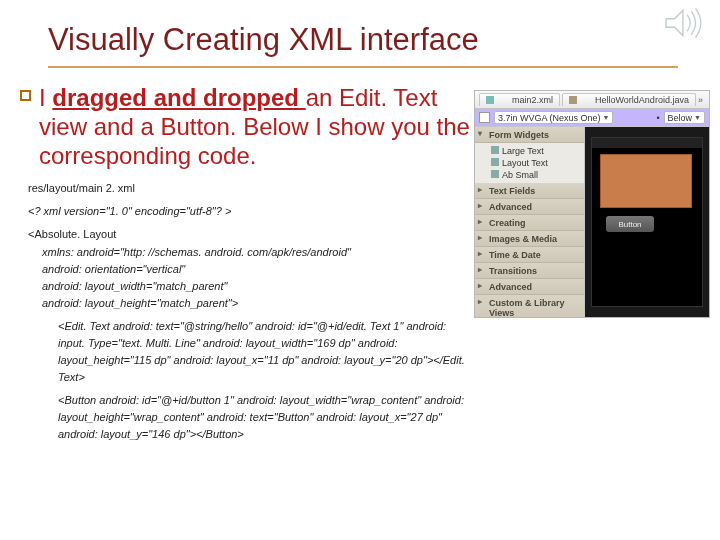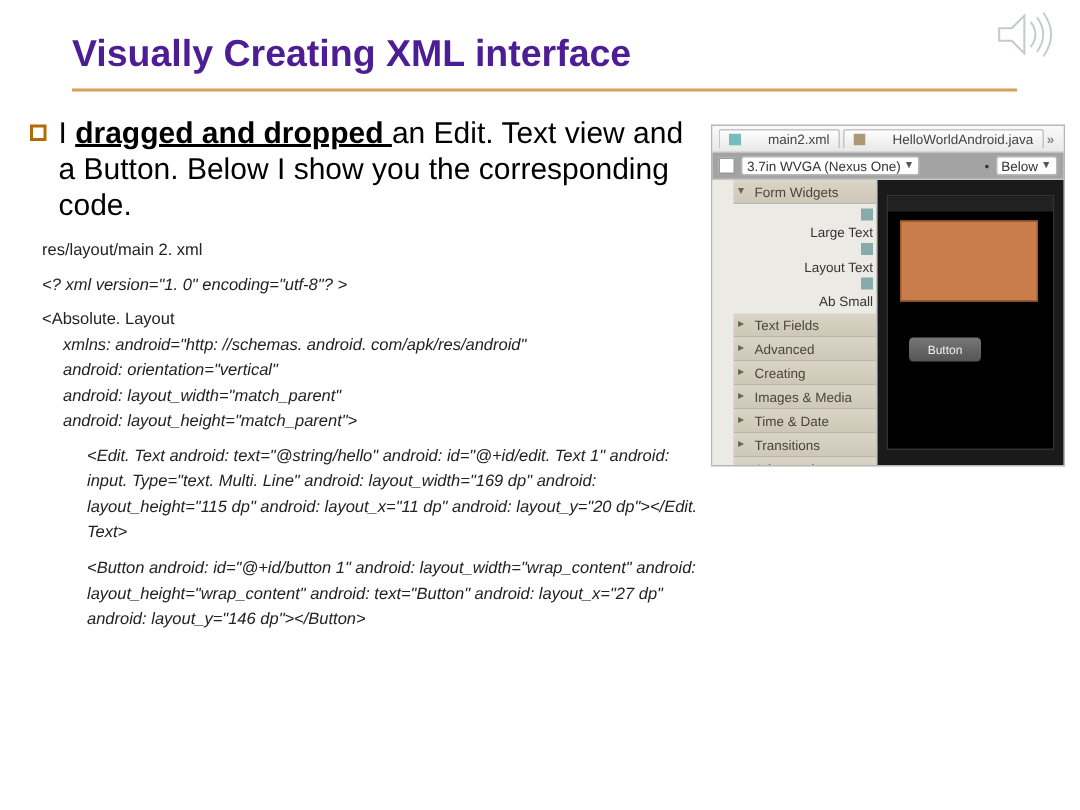--- a/index.html
+++ b/index.html
@@ -6,23 +6,23 @@
   body {
     width: 720px; height: 540px;
     font-family: Arial, Helvetica, sans-serif;
     background: #fff;
     color: #444;
     position: relative;
     overflow: hidden;
   }
   .title-wrap { padding: 22px 40px 6px 48px; }
   .title {
-    font-size: 25px;
-    color: #4c1d95;
-    font-weight: 700;
+    font-size: 31px;
+    color: #7f1d1d;
+    font-weight: 400;
   }
   .title-underline {
     margin-top: 8px;
     height: 2px;
     width: 630px;
     background: #d4a05a;
   }
   .body-wrap {
     display: flex;
     padding: 10px 10px 0 20px;
@@ -36,23 +36,23 @@
     margin-bottom: 10px;
   }
   .square-bullet {
     width: 11px; height: 11px;
     border: 2px solid #b26a04;
     margin-top: 6px;
     flex: 0 0 auto;
     background: #fff;
   }
   .bullet-text {
-    font-size: 20px;
+    font-size: 24px;
     line-height: 1.2;
-    color: #000000;
+    color: #b91c1c;
   }
   .bullet-text .init { font-weight: 400; }
   .bullet-text .u { text-decoration: underline; font-weight: 700; }
   .code-area {
     margin-left: 8px;
     margin-top: 6px;
     font-family: Arial, Helvetica, sans-serif;
     font-size: 11px;
     color: #222;
     line-height: 1.55;
@@ -96,21 +96,21 @@
     width: 8px; height: 8px; display: inline-block;
   }
   .mini-plus { width:10px; color:#888; font-weight:700; }
   .toolbar2 {
     display: flex;
     height: 18px;
     align-items: center;
     padding: 0 4px;
     gap: 4px;
     border-bottom: 1px solid #c6c6c6;
-    background: #a3a3a3;
+    background: #c4b5fd;
   }
   .dd {
     border: 1px solid #b8b8b8;
     background: #fff;
     padding: 0 3px;
     height: 13px;
     display: flex; align-items: center;
     font-size: 9px;
     border-radius: 2px;
     gap: 2px;
@@ -128,36 +128,35 @@
     background: #eceae5;
     border-right: 1px solid #c6c6c6;
     overflow: hidden;
   }
   .pal-hdr {
     background: linear-gradient(#d9d3c5,#cfc8b8);
     border-top: 1px solid #d8d4c8;
     border-bottom: 1px solid #bcb6a6;
     font-size: 9px;
     color: #4a463c;
-    padding: 2px 13px 2px 14px;
-    font-weight: 400;
+    padding: 2px 3px 2px 14px;
+    font-weight: 700;
     position: relative;
-    margin-left: 14px;
   }
   .pal-hdr::before {
     content: "▸";
     position: absolute; left: 3px; top: 1px;
     font-size: 8px; color: #6a6456;
   }
   .pal-hdr.open::before { content: "▾"; }
   .pal-items { padding: 2px 2px 2px 16px; }
   .pal-items div {
     padding: 1px 0;
     color: #333;
-    display:flex; align-items:flex-end; gap:3px;flex-direction:column;
+    display:flex; align-items:flex-start; gap:3px;
   }
   .pal-items .sw { width:8px;height:8px;display:inline-block;background:#8aa; }
   .phone {
     flex: 1;
     background: #1a1a1a;
     display: flex;
     align-items: center;
     justify-content: center;
   }
   .screen {
@@ -169,21 +168,21 @@
   .screen .statusbar {
     height: 10px; background: #222;
   }
   .screen .edit-widget {
     position: absolute; top: 16px; left: 8px;
     width: 92px; height: 54px;
     background: #c97d4a;
     border: 1px solid #a05a2a;
   }
   .screen .btn-widget {
-    position: absolute; top: 94px; left: 14px;
+    position: absolute; top: 78px; left: 14px;
     width: 48px; height: 16px;
     background: linear-gradient(#777,#555);
     border-radius: 3px;
     color:#eee;
     font-size:8px;
     display:flex;align-items:center;justify-content:center;
   }
   .speaker-icon {
     position: absolute; top: 6px; right: 14px;
     width: 42px; height: 34px;

